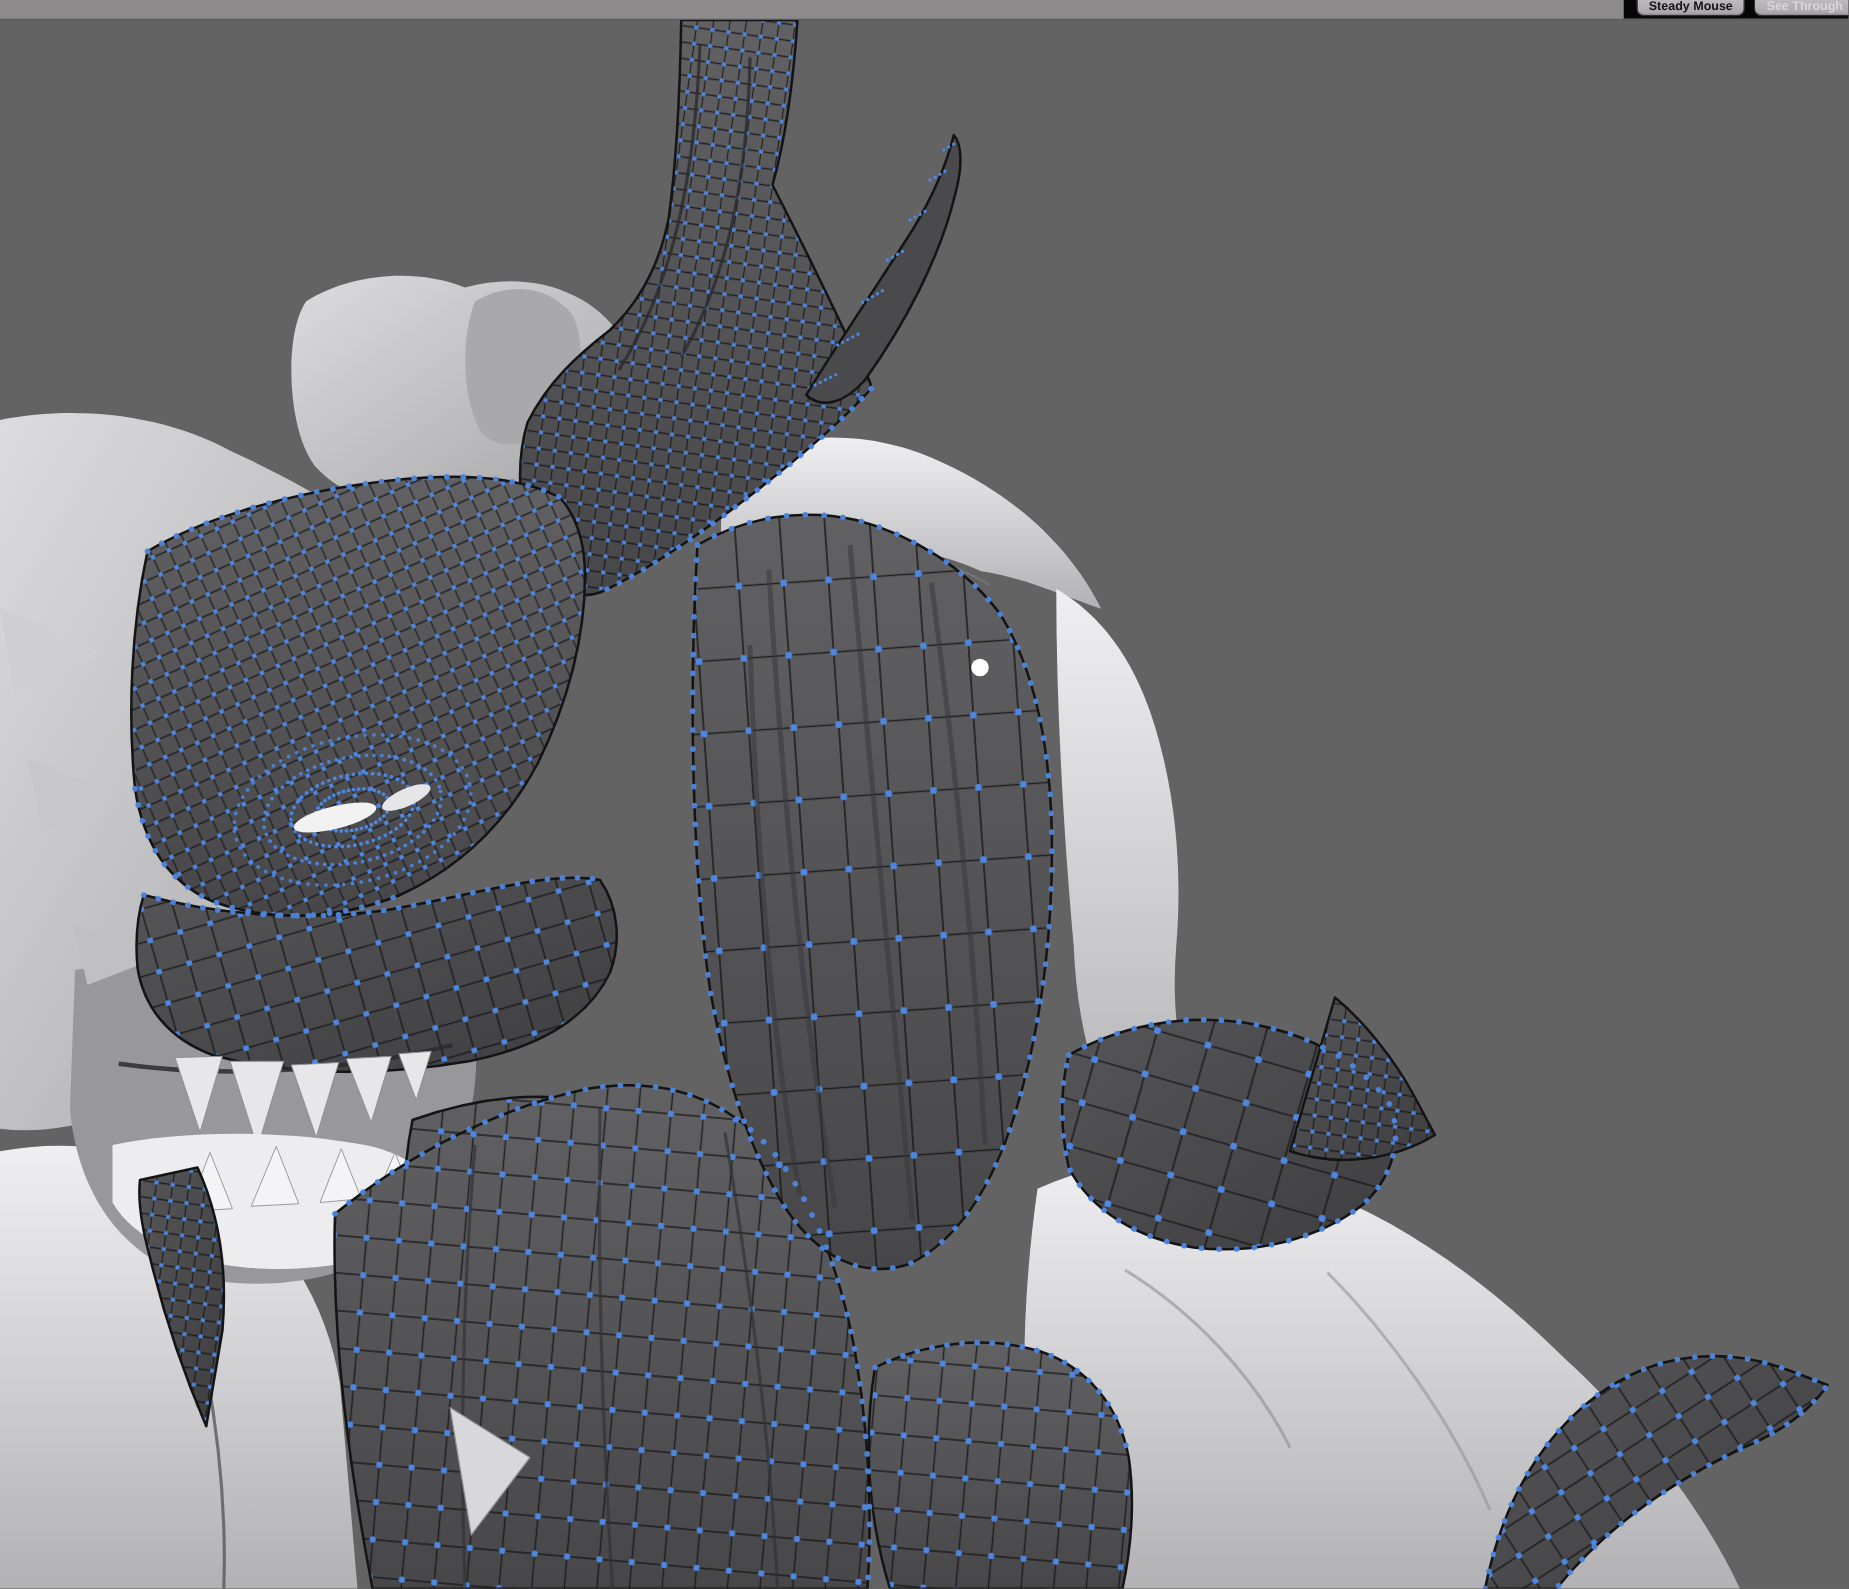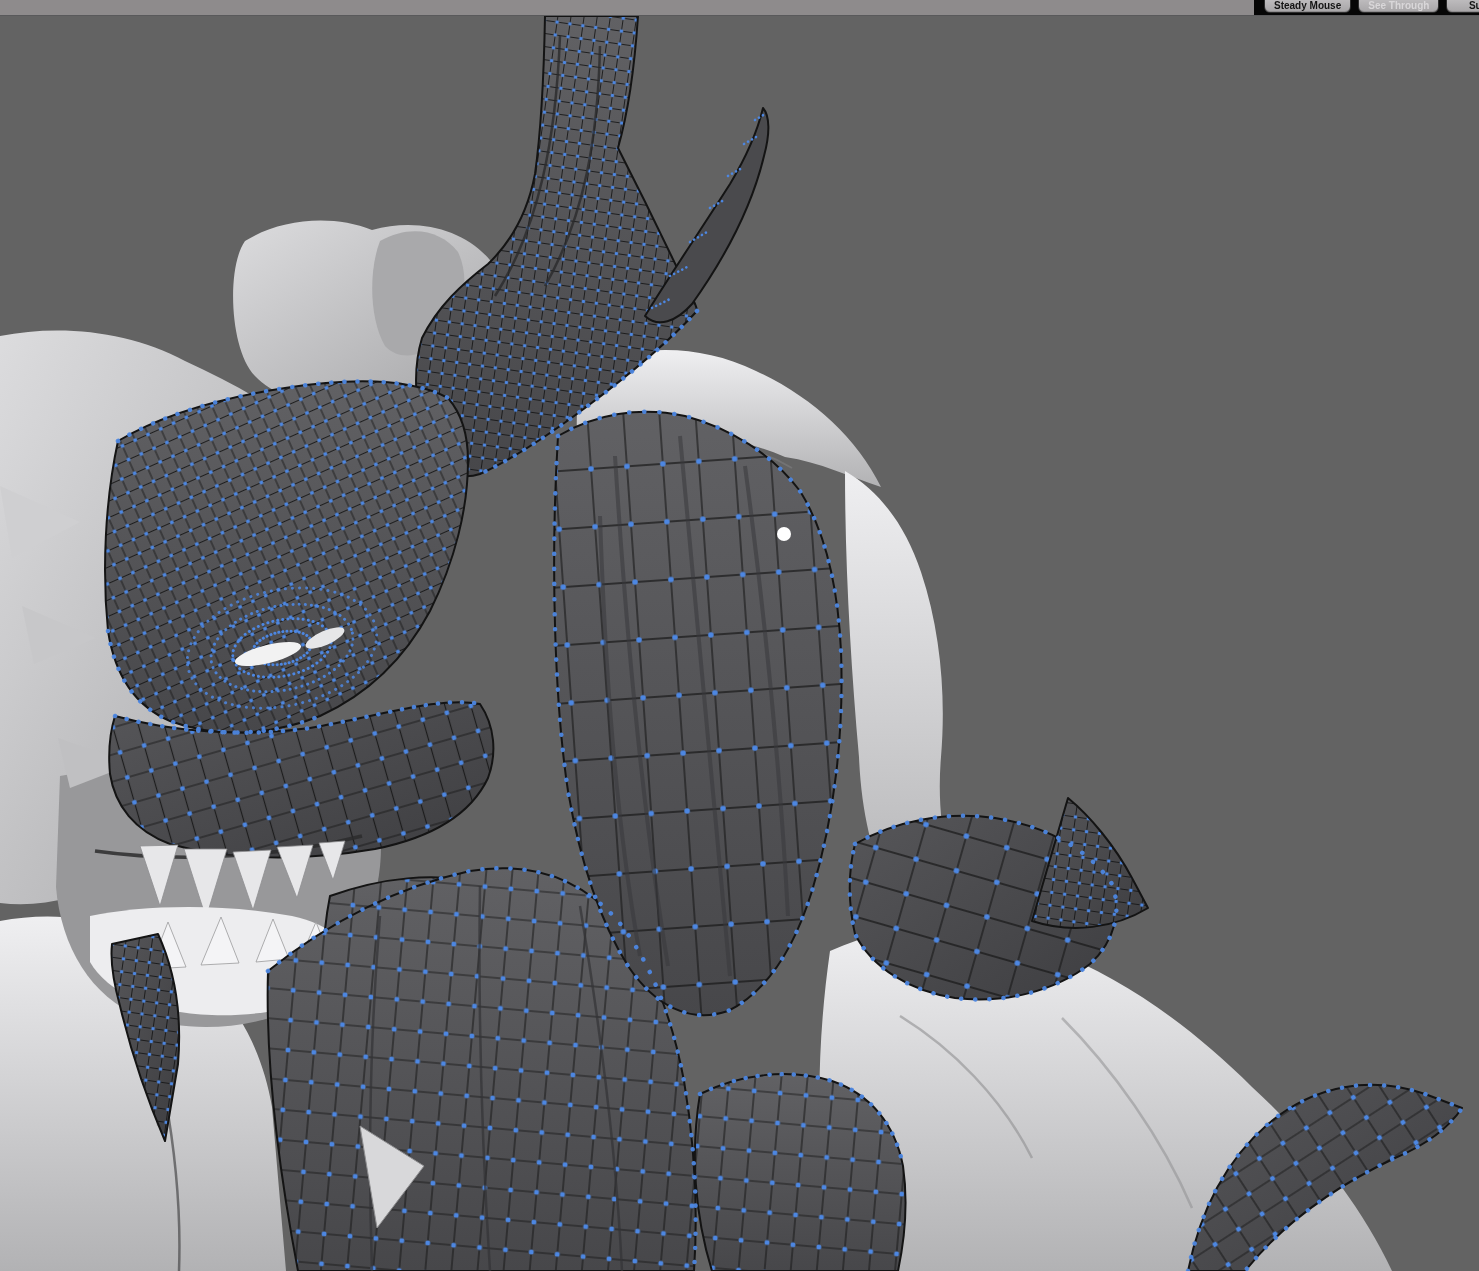--- a/index.html
+++ b/index.html
@@ -5,21 +5,21 @@
   html,body{margin:0;padding:0;background:#636363;}
   body{width:1479px;height:1271px;overflow:hidden;font-family:"Liberation Sans",sans-serif;position:relative;}
 
   
   .topbar{
     position:absolute;top:0;left:0;width:1479px;height:15px;
     background:#8e8b8c;border-bottom:1px solid #59595b;
     overflow:hidden;z-index:5;
   }
   .btnzone{
-    position:absolute;top:0;right:0;height:15px;width:225px;
+    position:absolute;top:0;right:0;height:15px;width:180px;
     background:#060606;display:flex;align-items:flex-start;gap:7px;
     padding-left:10px;overflow:hidden;box-sizing:border-box;
   }
   .tg-btn{
     margin-top:-6px;height:19px;
     background:linear-gradient(#c6c4c6,#a7a5a7);
     border:1px solid #2e2e2e;border-radius:6px;
     font-family:"Liberation Sans",sans-serif;font-size:10px;font-weight:bold;
     color:#141414;padding:0 9px;line-height:22px;white-space:nowrap;
     box-shadow:inset 0 -1px 0 #8f8d8f;cursor:pointer;

